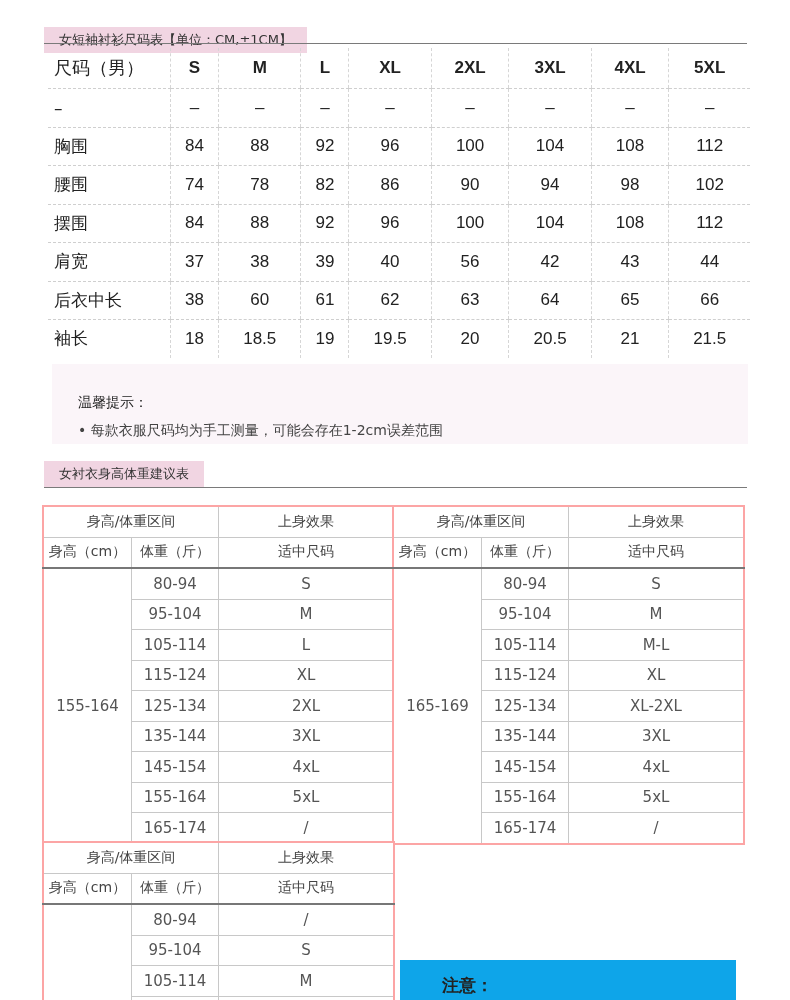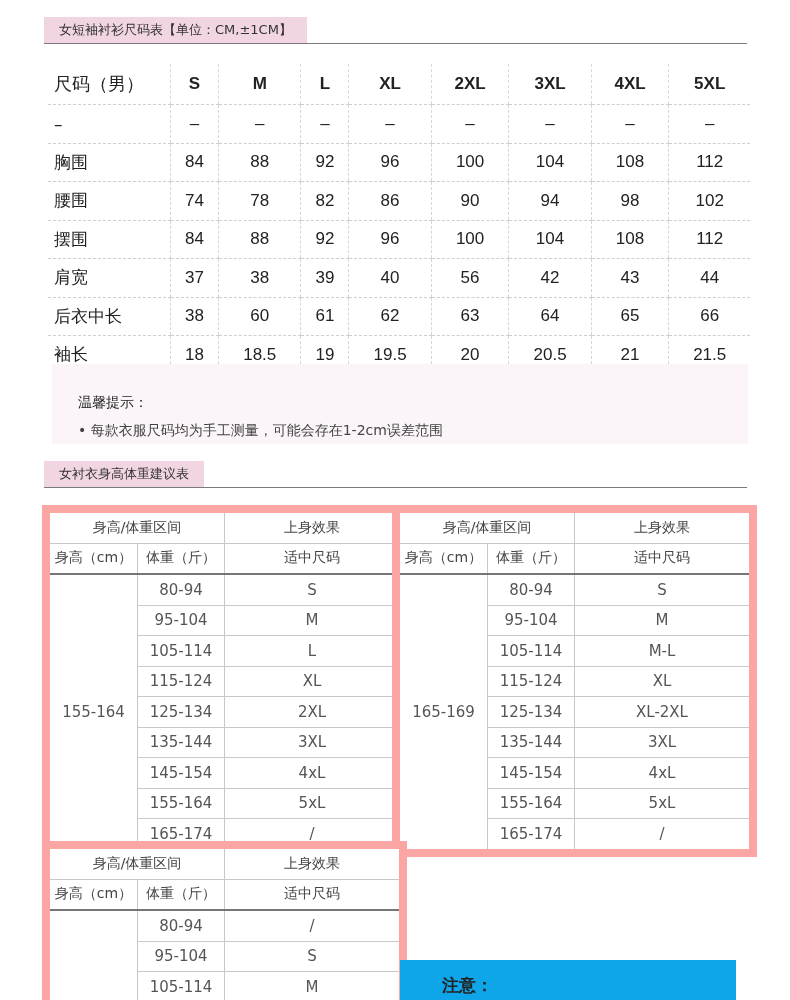--- a/index.html
+++ b/index.html
@@ -4,49 +4,49 @@
 <style>
   html, body { margin: 0; padding: 0; background: #ffffff; }
   body { width: 790px; height: 1000px; position: relative; overflow: hidden;
          font-family: "DejaVu Sans", "Liberation Sans", sans-serif; color: #222; }
 
   .section-tag { position: absolute; left: 44px; background: #f1d5e2; color: #333;
                  font-size: 13px; padding: 0 15px; height: 26px; line-height: 26px; }
   .section-rule { position: absolute; left: 44px; right: 43px; height: 1px; background: #7a7a7a; }
 
   
-  .size-table { position: absolute; left: 48px; top: 64px; width: 702px; border-collapse: collapse; }
+  .size-table { position: absolute; left: 48px; top: 48px; width: 702px; border-collapse: collapse; }
   .size-table td { height: 37.5px; text-align: center; font-size: 17px; color: #222;
                    border-bottom: 1px dashed #cfcfcf; border-left: 1px dashed #d6d6d6; padding: 0;
                    font-family: "Liberation Sans", sans-serif; }
   .size-table tr td:first-child { border-left: none; text-align: left; padding-left: 6px; width: 116px;
                    font-family: "DejaVu Sans", sans-serif; font-size: 17px; }
   .size-table tr.head td { height: 40px; font-weight: bold; font-size: 17px; }
   .size-table tr.head td:first-child { font-weight: normal; font-size: 18px; }
   .size-table tr:last-child td { border-bottom: none; }
 
   .tips { position: absolute; left: 52px; top: 364px; width: 696px; height: 80px; background: #fbf5f9; }
   .tips-title { position: absolute; left: 26px; top: 30px; font-size: 14px; color: #222; }
   .tips-line { position: absolute; left: 26px; top: 58px; font-size: 14px; color: #444; }
 
   
-  .wt { position: absolute; border-collapse: collapse; border: 8px solid #fca5a5; background: #fff; }
+  .wt { position: absolute; border-collapse: collapse; border: 2px solid #fca5a5; background: #fff; }
   .wt td { border: 1px solid #c8c8c8; text-align: center; font-size: 15px; color: #555; height: 29.5px; padding: 0; }
   .wt tr.h1 td, .wt tr.h2 td { color: #444; font-size: 14px; }
   .wt tr.h2 td { border-bottom: 2px solid #777; }
   .wt td.w1 { width: 87px; } .wt td.w2 { width: 86px; } .wt td.w3 { width: 174px; }
   .wt td.height-cell { vertical-align: middle; }
 
   .notice { position: absolute; left: 400px; top: 960px; width: 336px; height: 40px; background: #0ea5e9; }
   .notice-title { position: absolute; left: 42px; top: 14px; font-size: 17px; color: #222; font-weight: bold; }
 </style>
 </head>
 <body>
 
-<div class="section-tag" style="top:17px;">女短袖衬衫尺码表【单位：CM,±1CM】</div>
+<div class="section-tag" style="top:27px;">女短袖衬衫尺码表【单位：CM,±1CM】</div>
 <div class="section-rule" style="top:43px;"></div>
 
 <table class="size-table">
   <tbody>
       <tr class="head">
     <td>尺码（男）</td>
     <td>S</td>
     <td>M</td>
     <td>L</td>
     <td>XL</td>

